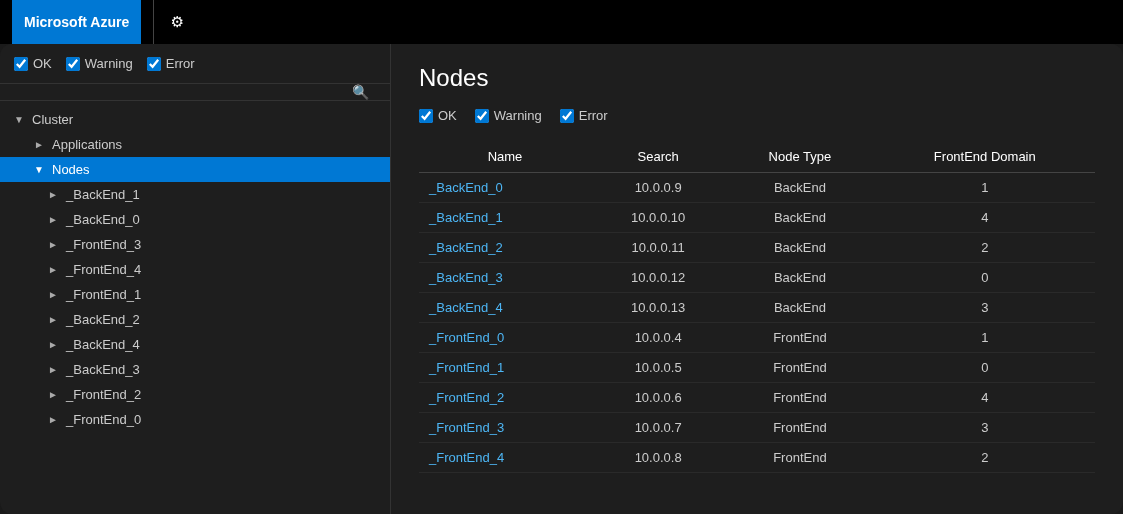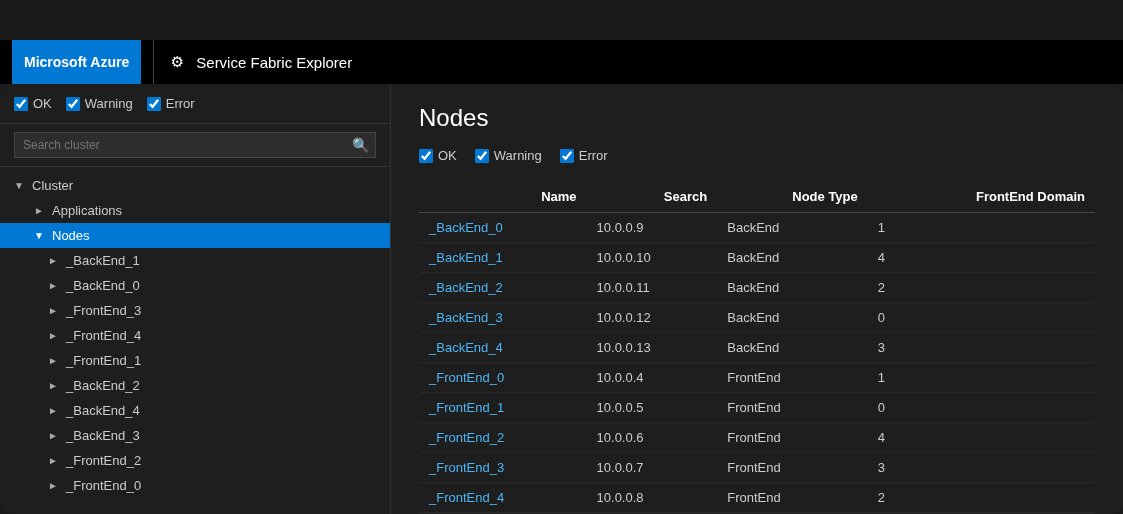--- a/index.html
+++ b/index.html
@@ -17,21 +17,20 @@
 
     
     .topbar {
       background: #000;
       height: 44px;
       display: flex;
       align-items: center;
       padding: 0 12px;
       gap: 12px;
       flex-shrink: 0;
-      margin-top: 40px;
     }
     .topbar-azure {
       background: #0078d4;
       padding: 4px 12px;
       color: #fff;
       font-size: 14px;
       font-weight: 600;
       height: 44px;
       display: flex;
       align-items: center;
@@ -172,48 +171,48 @@
       gap: 18px;
       margin-bottom: 18px;
     }
 
     
     .nodes-table {
       width: 100%;
       border-collapse: collapse;
     }
     .nodes-table th {
-      text-align: right;
+      text-align: center;
       padding: 8px 10px;
       color: #fff;
-      font-weight: 700;
+      font-weight: 400;
       font-size: 13px;
       border-bottom: 1px solid #444;
     }
     .nodes-table td {
       padding: 7px 10px;
       color: #4db6f5;
       border-bottom: 1px solid #2a2a2a;
       font-size: 13px;
     }
     .nodes-table td.plain {
       color: #ccc;
+      text-align: center;
     }
   </style>
 </head>
 <body>
 
 <div class="topbar">
   <div class="topbar-azure">
     <span>Microsoft Azure</span>
   </div>
   <div class="topbar-divider"></div>
   <div class="topbar-title">
     <span class="gear-icon">⚙</span>
-    <span>Service Fabric Explorer</span>
   </div>
 </div>
 
 <div class="main">
 
   <div class="sidebar">
 
     <div class="sidebar-filters">
       <label class="checkbox-item">
         <input type="checkbox" checked="" style="">
@@ -223,21 +222,20 @@
         <input type="checkbox" checked="" style="">
         <span>Warning</span>
       </label>
       <label class="checkbox-item">
         <input type="checkbox" checked="" style="">
         <span>Error</span>
       </label>
     </div>
 
     <div class="search-container">
-      <input type="text" class="search-input" placeholder="Search cluster" style="">
       <button class="search-icon-btn">🔍</button>
     </div>
 
     <div class="tree-section">
 
       <div class="tree-item">
         <span class="chevron">▼</span>
         <span>Cluster</span>
       </div>
 

